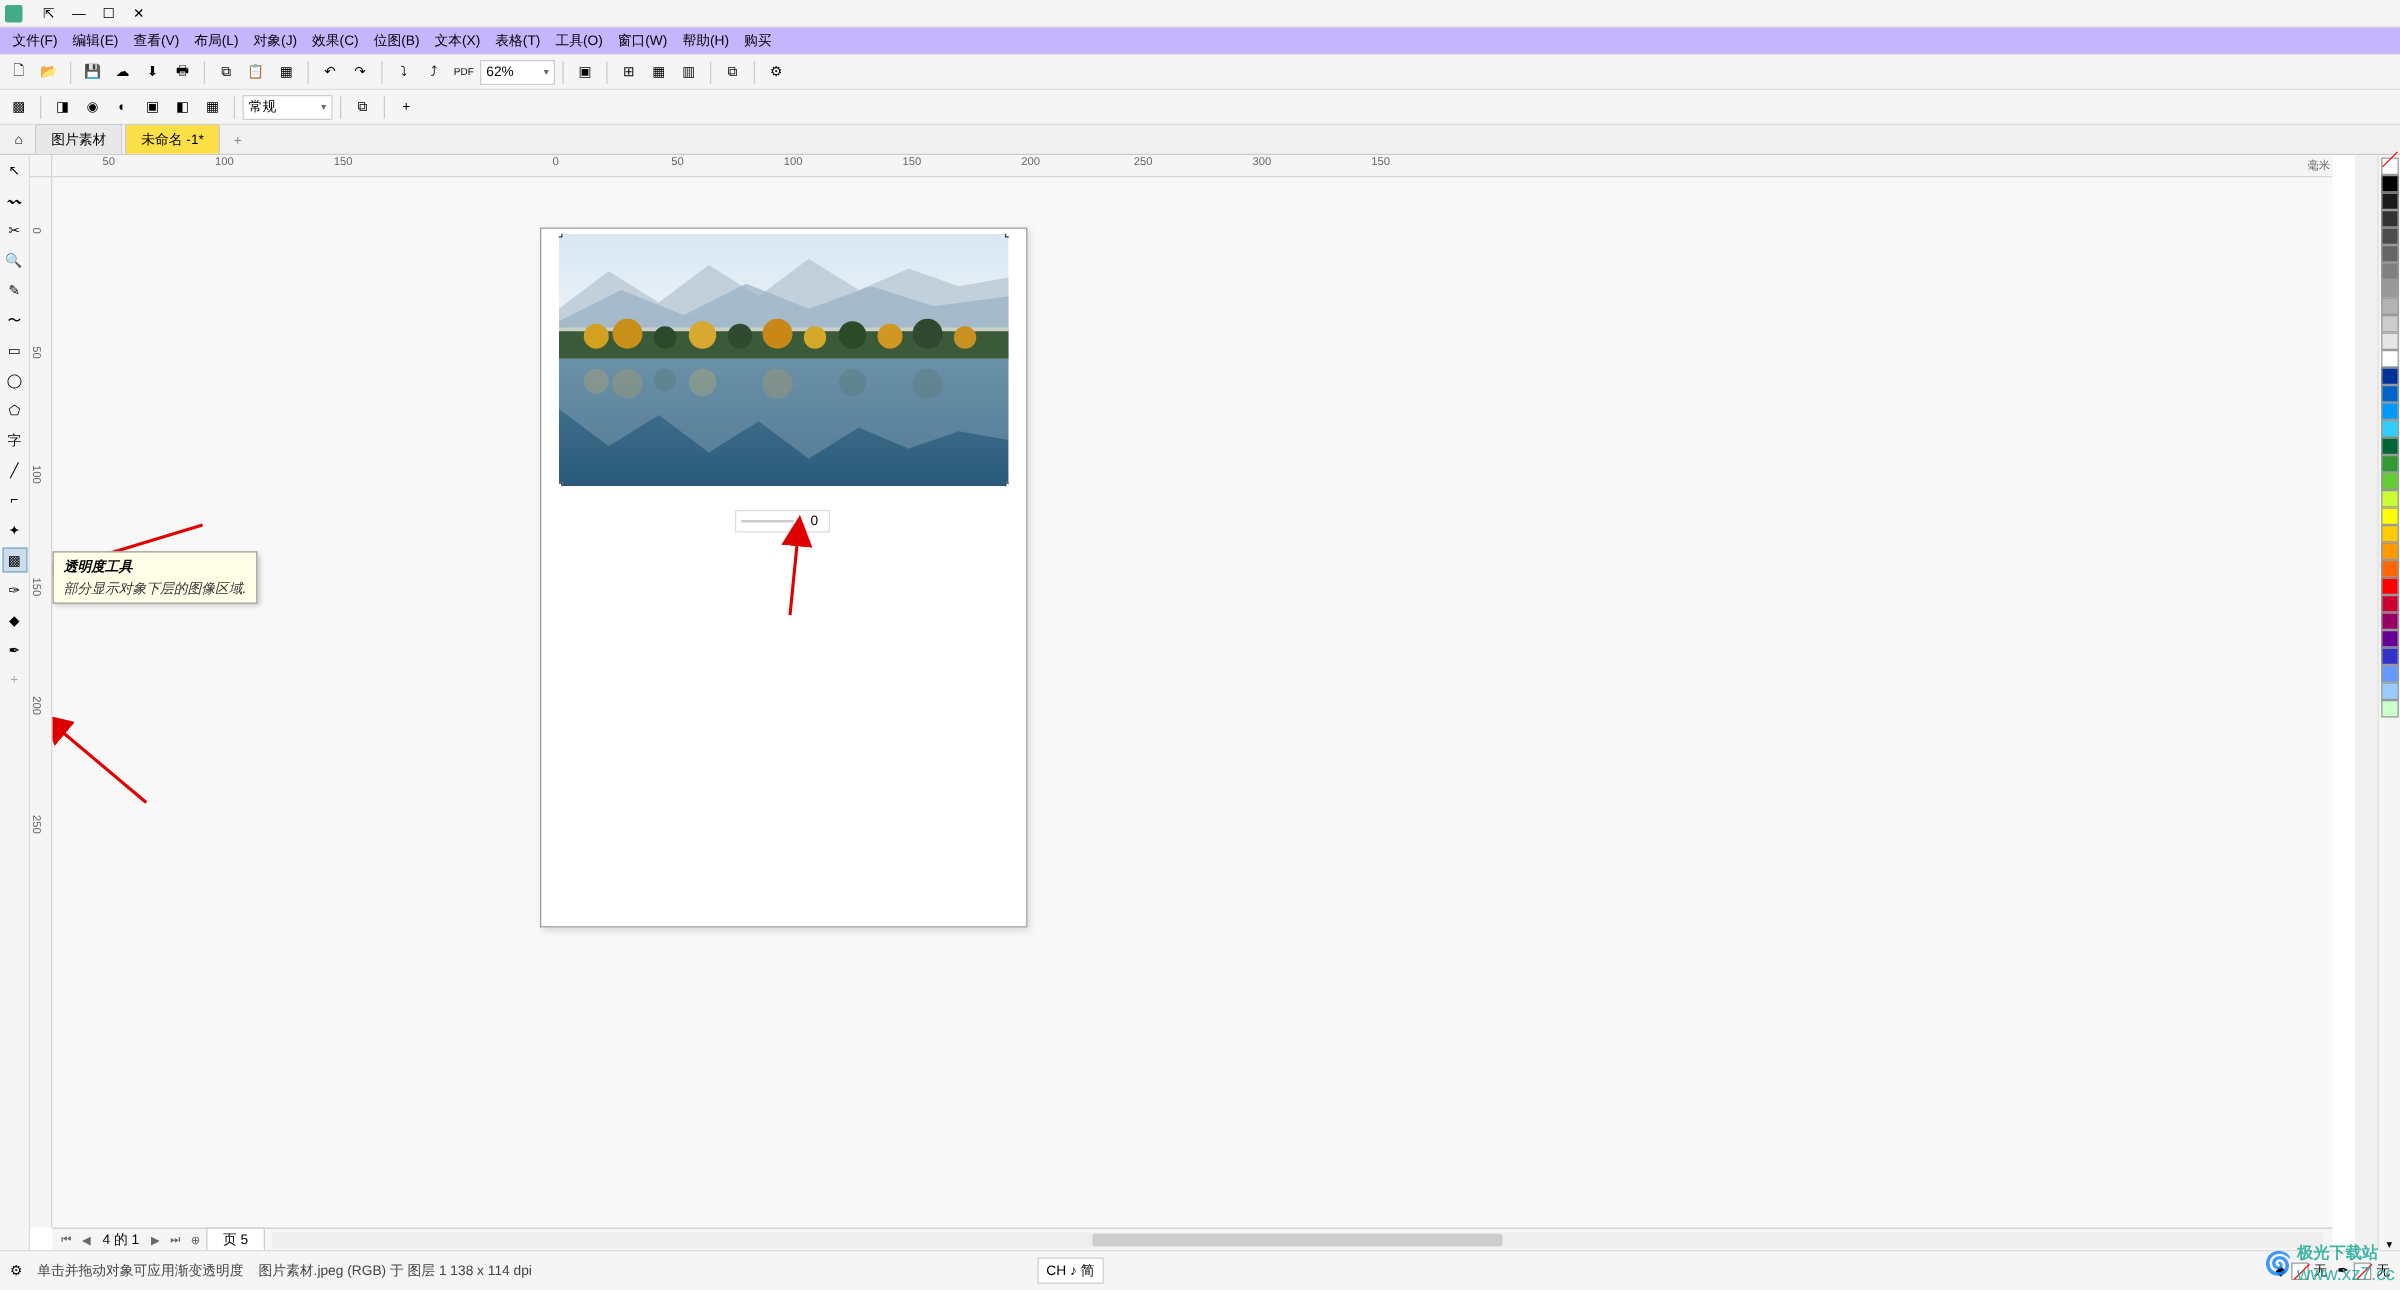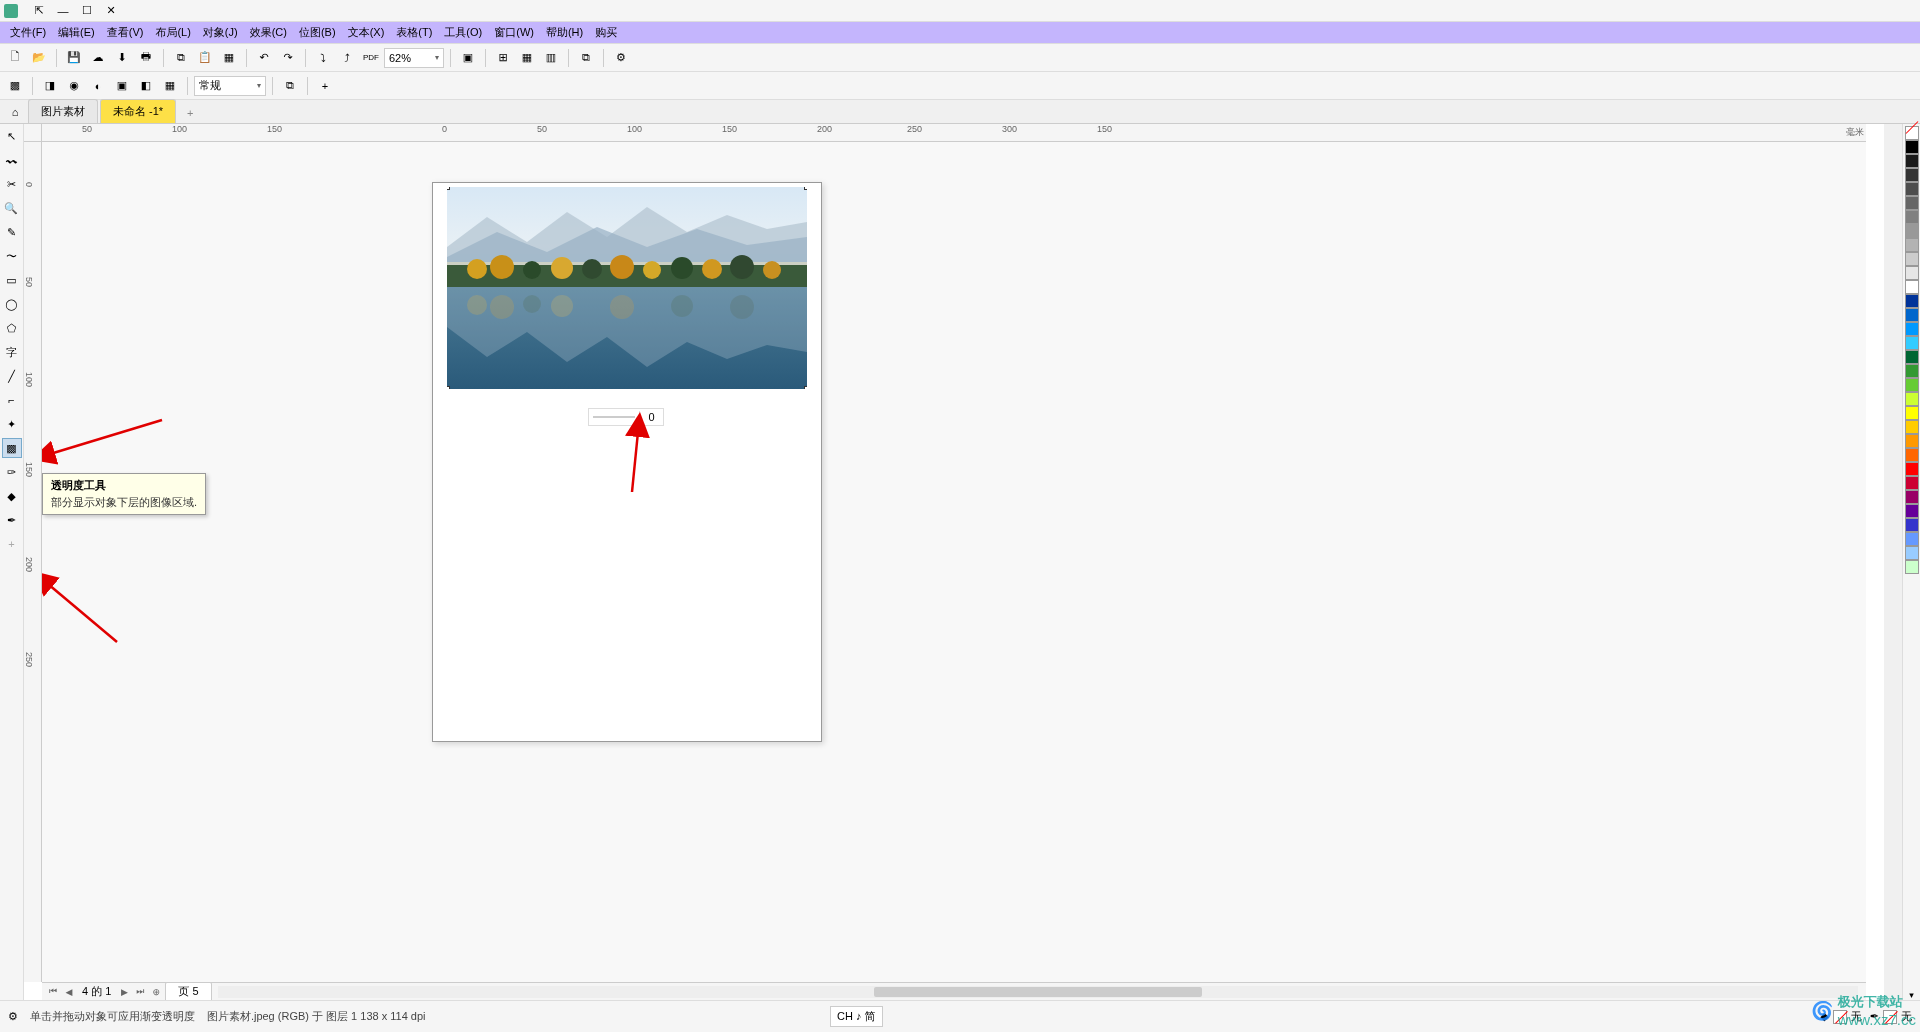--- a/index.html
+++ b/index.html
@@ -291,21 +291,21 @@
             <marker id="ah" markerWidth="10" markerHeight="10" refX="2" refY="5" orient="auto">
               <path d="M0,0 L10,5 L0,10 Z" fill="#e00000"></path>
             </marker>
           </defs>
         <line x1="120" y1="278" x2="8" y2="312" stroke="#e00000" stroke-width="2.5" marker-end="url(#ah)"></line>
         <line x1="75" y1="500" x2="6" y2="442" stroke="#e00000" stroke-width="2.5" marker-end="url(#ah)"></line>
         <line x1="590" y1="350" x2="596" y2="290" stroke="#e00000" stroke-width="2.5" marker-end="url(#ah)"></line>
       </svg>
     </div>
 
-    <div class="tooltip" style="top:349px;">
+    <div class="tooltip" style="top:317px;font-style:italic;">
       <div class="tt-title">透明度工具</div>
       <div class="tt-desc">部分显示对象下层的图像区域.</div>
     </div>
 
     <div class="page-nav">
       <div class="nbtn">⏮</div>
       <div class="nbtn">◀</div>
       <span style="padding:0 4px;">4 的 1</span>
       <div class="nbtn">▶</div>
       <div class="nbtn">⏭</div>

